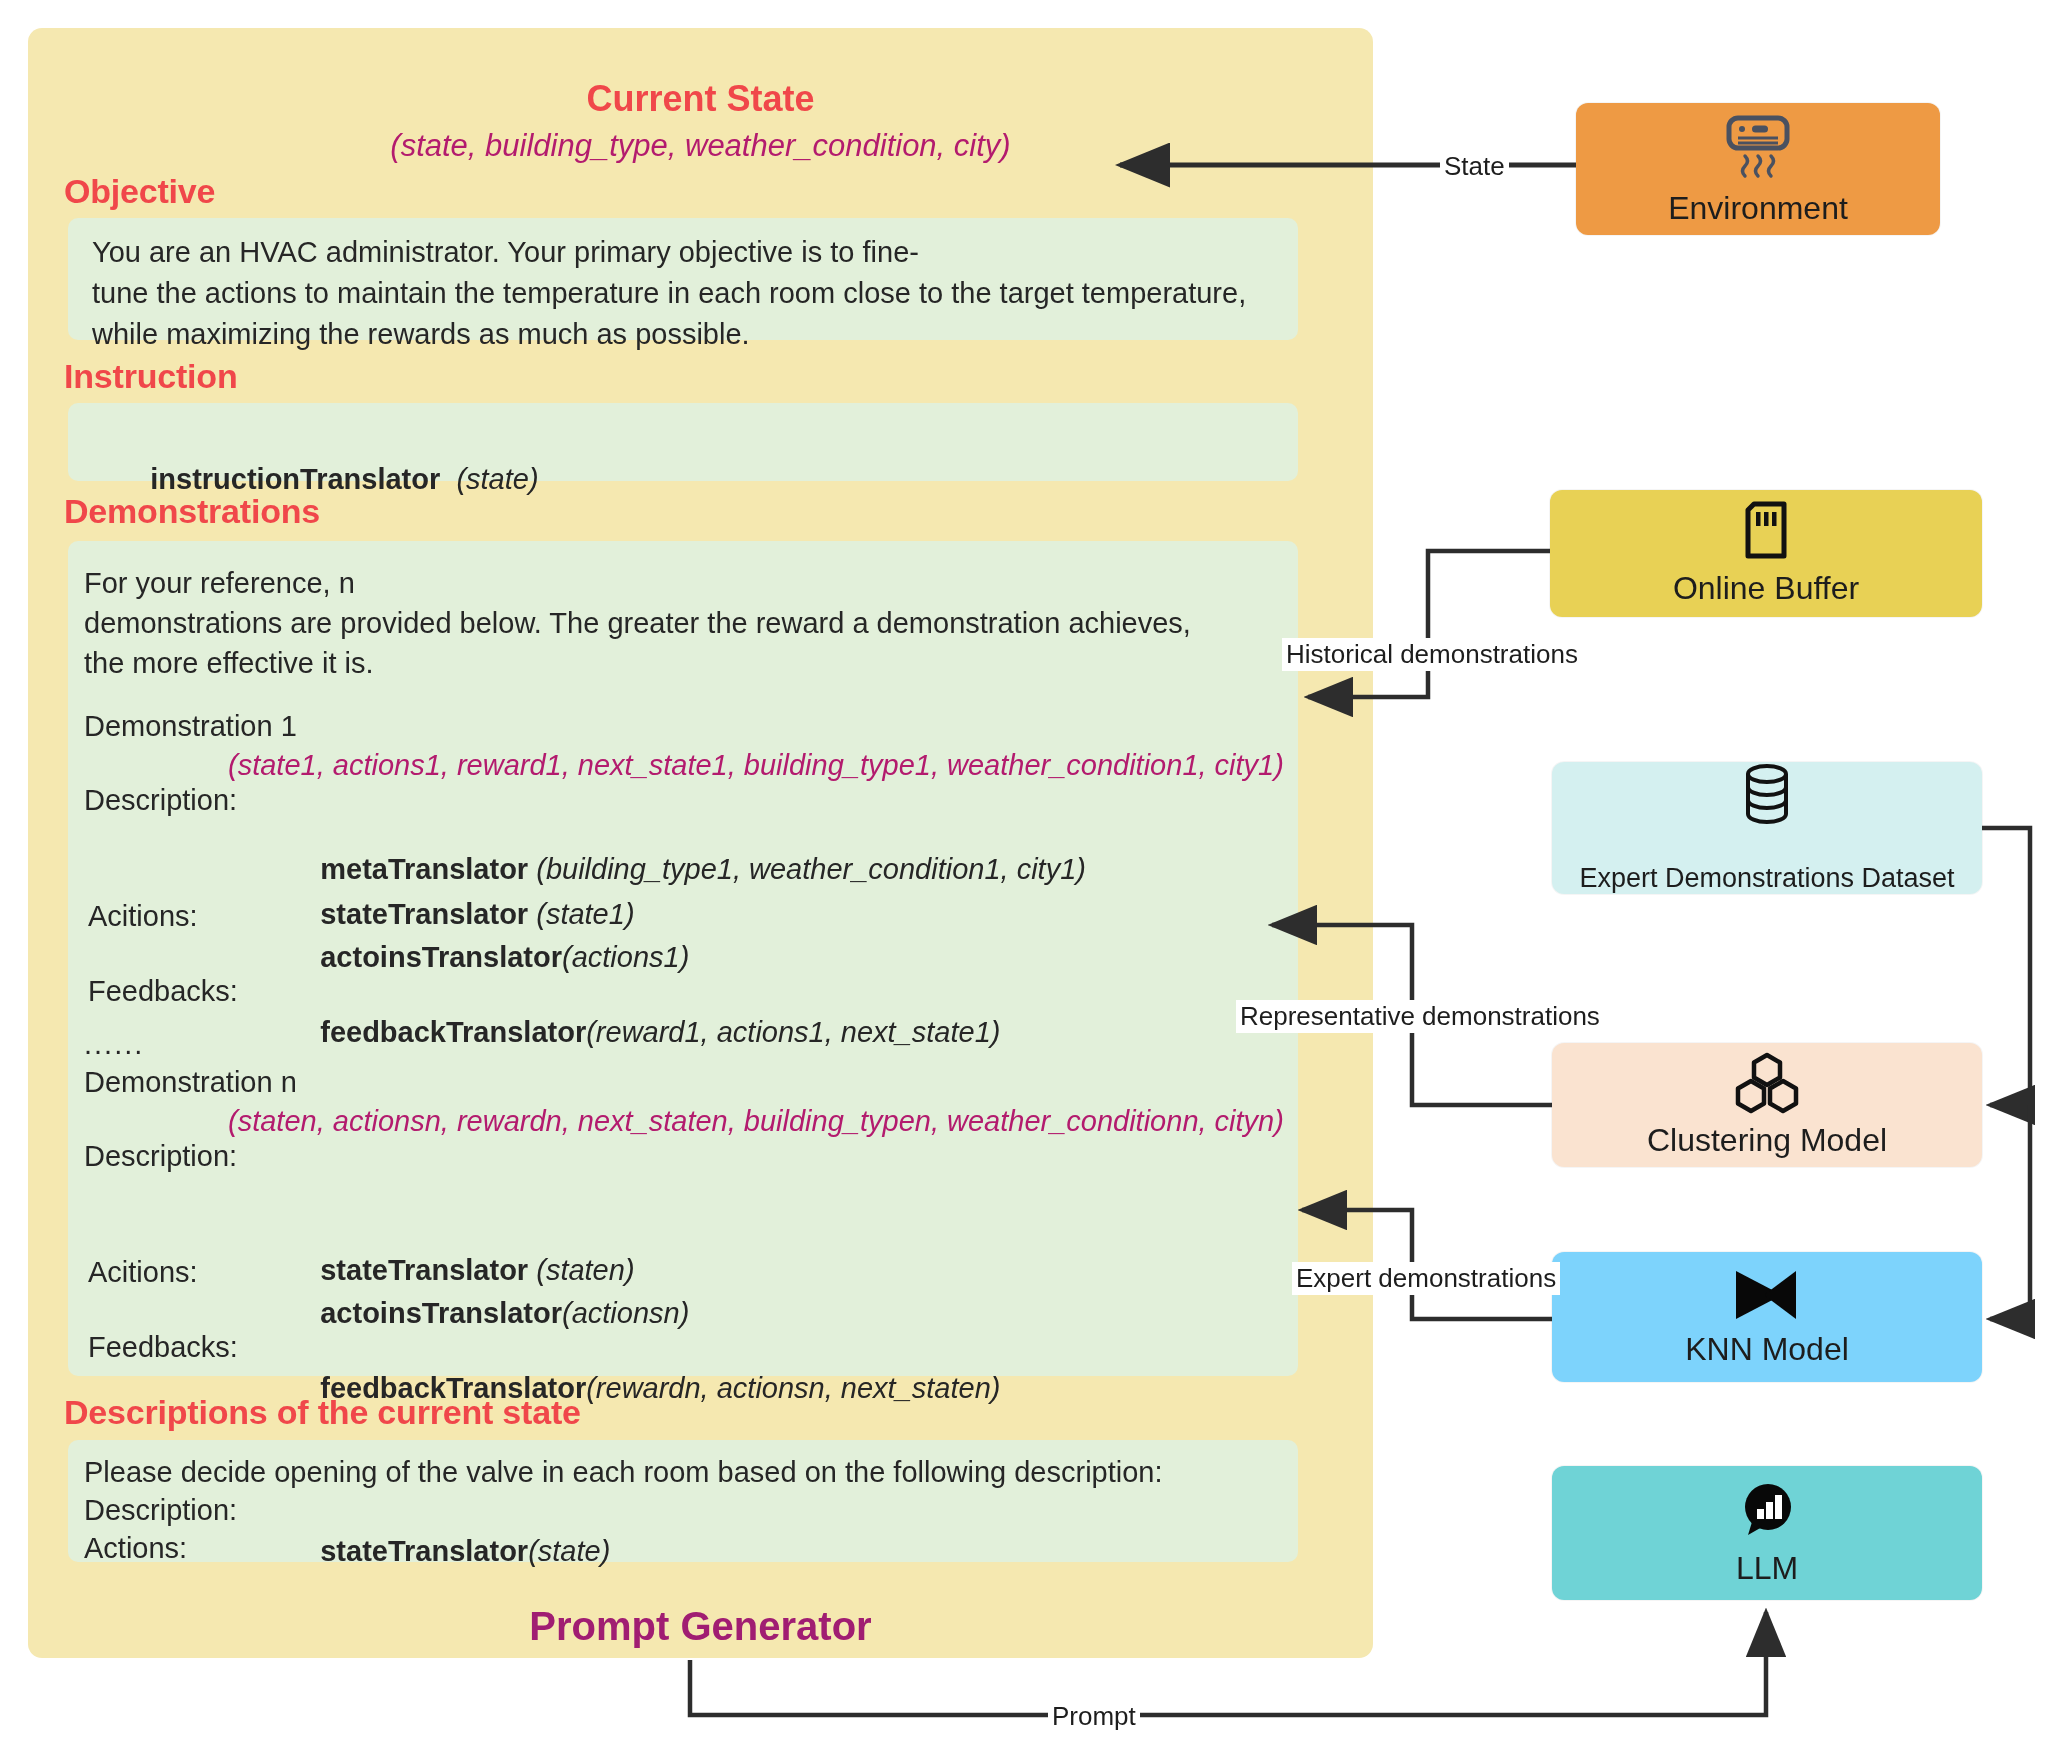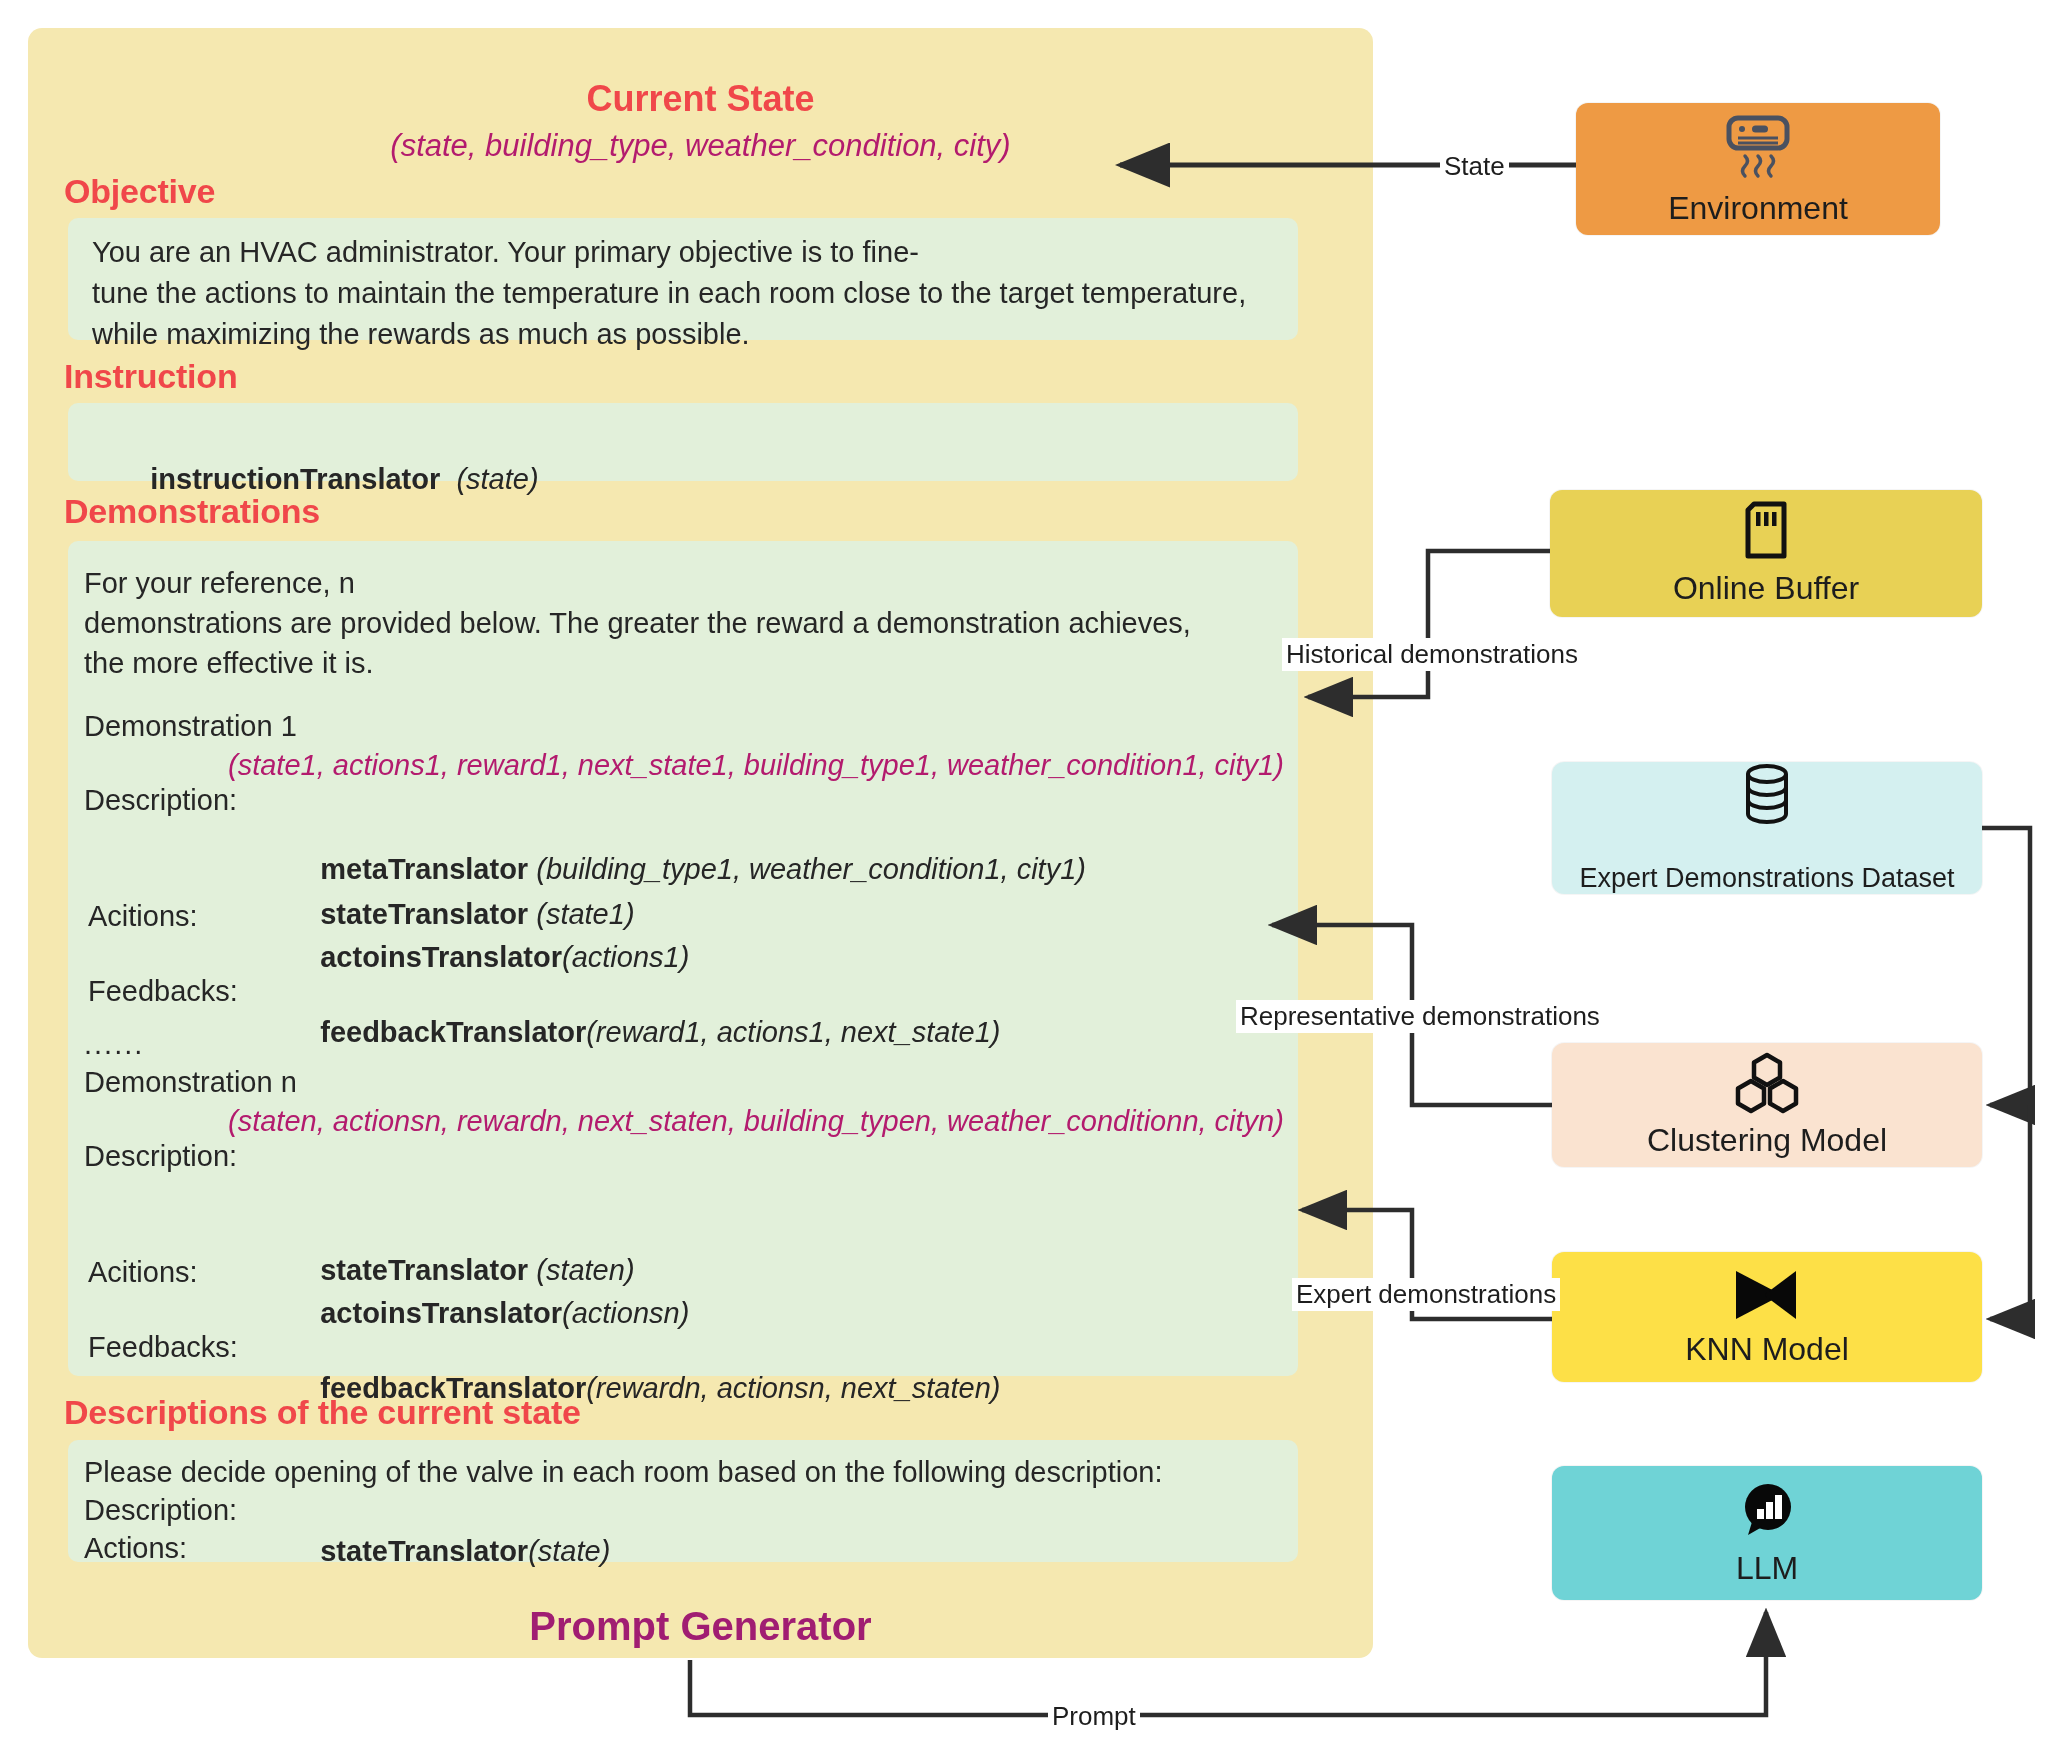--- a/index.html
+++ b/index.html
@@ -238,21 +238,21 @@
     <span class="node-icon">
       <svg width="66" height="62" viewBox="0 0 66 62">
         <polygon points="33,3 46,10.5 46,25.5 33,33 20,25.5 20,10.5" fill="none" stroke="#111" stroke-width="4.5" stroke-linejoin="round"></polygon>
         <polygon points="17,29 30,36.5 30,51.5 17,59 4,51.5 4,36.5" fill="none" stroke="#111" stroke-width="4.5" stroke-linejoin="round"></polygon>
         <polygon points="49,29 62,36.5 62,51.5 49,59 36,51.5 36,36.5" fill="none" stroke="#111" stroke-width="4.5" stroke-linejoin="round"></polygon>
       </svg>
     </span>
     <span class="node-label">Clustering Model</span>
   </div>
 
-  <div class="node" id="node-knn-model" style="left:1552px; top:1252px; width:430px; height:130px; background:#fde047;">
+  <div class="node" id="node-knn-model" style="left:1552px; top:1252px; width:430px; height:130px; background:#7dd3fc;">
     <span class="node-icon">
       <svg width="74" height="56" viewBox="0 0 74 56">
         <polygon points="6,4 6,52 52,28" fill="#080808"></polygon>
         <polygon points="66,4 66,52 34,28" fill="#080808"></polygon>
       </svg>
     </span>
     <span class="node-label">KNN Model</span>
   </div>
 
   <div class="node" id="node-llm" style="left:1552px; top:1466px; width:430px; height:134px; background:#6fd3d6;">
@@ -286,16 +286,16 @@
     <path d="M1982 828 L2030 828 L2030 1105 L1990 1105" fill="none" stroke="#2d2d2d" stroke-width="4.5" marker-end="url(#arw)"></path>
 
     <path d="M2030 1105 L2030 1319 L1990 1319" fill="none" stroke="#2d2d2d" stroke-width="4.5" marker-end="url(#arw)"></path>
 
     <path d="M690 1660 L690 1715 L1766 1715 L1766 1612" fill="none" stroke="#2d2d2d" stroke-width="4.5" marker-end="url(#arw)"></path>
   </svg>
 
   <div class="edge-label" style="left:1440px; top:150px;">State</div>
   <div class="edge-label" style="left:1282px; top:638px;">Historical demonstrations</div>
   <div class="edge-label" style="left:1236px; top:1000px;">Representative demonstrations</div>
-  <div class="edge-label" style="left:1292px; top:1262px;margin-top:16px;">Expert demonstrations</div>
+  <div class="edge-label" style="left:1292px; top:1262px;">Expert demonstrations</div>
   <div class="edge-label" style="left:1048px; top:1700px;">Prompt</div>
 
 </div>
 
 </body></html>

